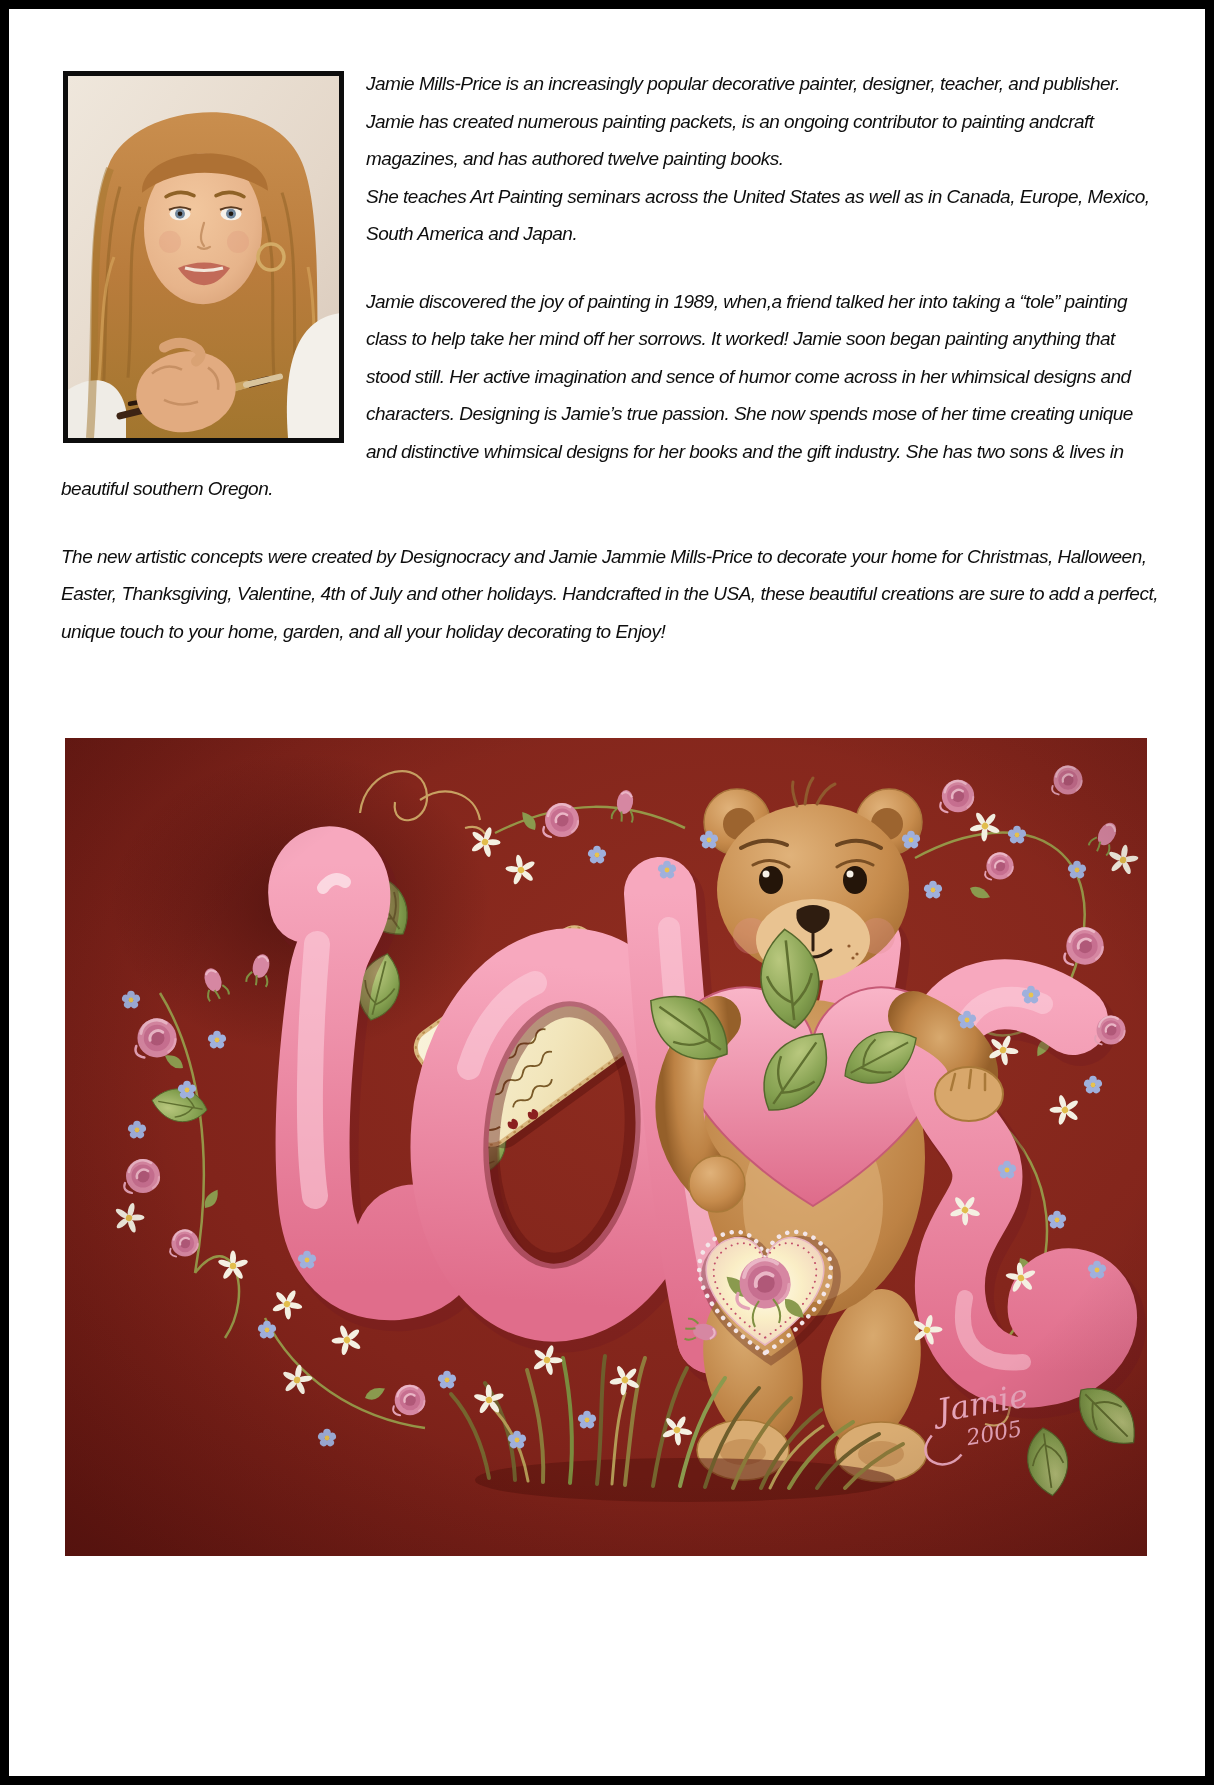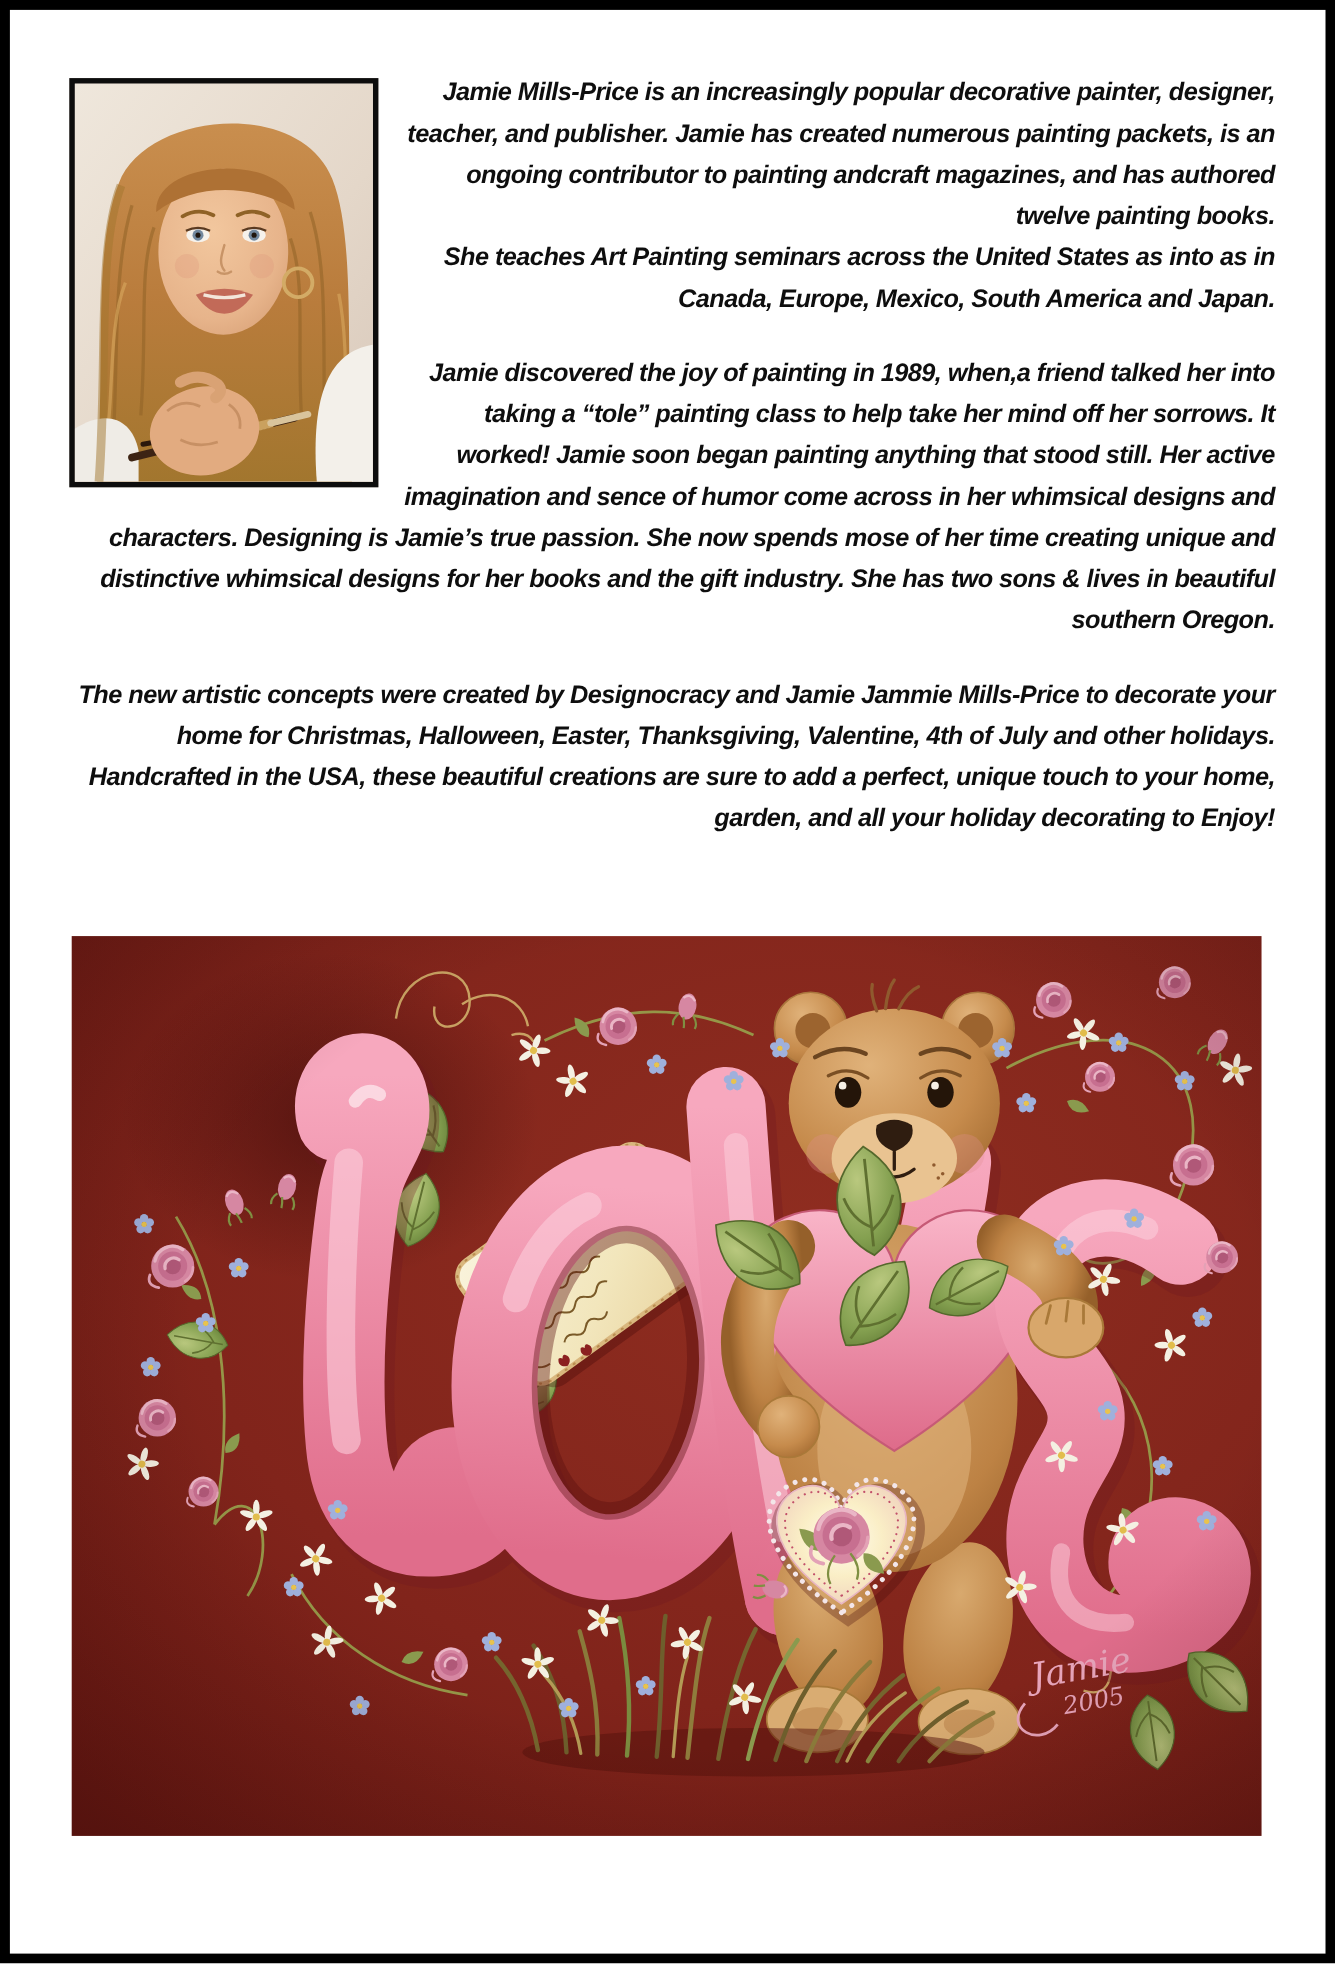--- a/index.html
+++ b/index.html
@@ -3,22 +3,22 @@
 <meta charset="utf-8">
 <style>
   html,body{margin:0;padding:0;background:#ffffff;}
   .page{
     position:relative;width:1214px;height:1785px;box-sizing:border-box;
     background:#ffffff;border:9px solid #000;overflow:hidden;
     font-family:"Liberation Sans",sans-serif;
   }
   .content{padding:56px 46px 0 52px;}
   .bio{
-    font-weight:bold;font-style:italic;font-size:23px;line-height:37.5px;
-    letter-spacing:-0.5px;color:#0e0e0e;text-align:right;
+    font-weight:normal;font-style:italic;font-size:19px;line-height:37.5px;
+    letter-spacing:-0.5px;color:#0e0e0e;
   }
   .photo{
     float:left;width:281px;height:372px;margin:6px 22px 8px 2px;
     border:5px solid #0d0d0d;box-sizing:border-box;background:#e9ddd2;
   }
   figure{margin:0;}
   .photo svg{display:block;width:100%;height:100%;}
   .para{margin:0 0 30px 0;}
   .pline{display:block;}
   .painting{margin:88px 0 0 4px;width:1082px;height:818px;}
@@ -87,21 +87,21 @@
             <ellipse cx="118" cy="314" rx="50" ry="40" fill="#e2ab80" transform="rotate(-10 118 314)"></ellipse>
             <path d="M 84,296 q 14,-12 30,-4 M 96,322 q 16,8 34,2 M 140,290 q 12,8 10,22" stroke="#c08a5c" stroke-width="2.5" fill="none" opacity="0.8"></path>
             <path d="M 96,270 q 18,-10 34,2 q 6,6 -2,12" stroke="#d9a274" stroke-width="10" fill="none" stroke-linecap="round"></path>
           </g>
           <path d="M 22,360 C 30,250 20,150 42,92" stroke="#a2762e" stroke-width="8" fill="none" opacity="0.5"></path>
         </svg>
       </figure>
 
       <p class="para">
         <span class="pline">Jamie Mills-Price is an increasingly popular decorative painter, designer, teacher, and publisher. Jamie has created numerous painting packets, is an ongoing contributor to painting andcraft magazines, and has authored twelve painting books.</span>
-        <span class="pline">She teaches Art Painting seminars across the United States as into as in Canada, Europe, Mexico, South America and Japan.</span>
+        <span class="pline">She teaches Art Painting seminars across the United States as well as in Canada, Europe, Mexico, South America and Japan.</span>
       </p>
       <p class="para">Jamie discovered the joy of painting in 1989, when,a friend talked her into taking a “tole” painting class to help take her mind off her sorrows. It worked! Jamie soon began painting anything that stood still. Her active imagination and sence of humor come across in her whimsical designs and characters. Designing is Jamie’s true passion. She now spends mose of her time creating unique and distinctive whimsical designs for her books and the gift industry. She has two sons &amp; lives in beautiful southern Oregon.</p>
       <p class="para">The new artistic concepts were created by Designocracy and Jamie Jammie Mills-Price to decorate your home for Christmas, Halloween, Easter, Thanksgiving, Valentine, 4th of July and other holidays. Handcrafted in the USA, these beautiful creations are sure to add a perfect, unique touch to your home, garden, and all your holiday decorating to Enjoy!</p>
     </div>
 
     <div class="painting">
 
       <svg viewBox="0 0 1082 818">
         <defs>
           <radialGradient id="bgG" cx="0.62" cy="0.34" r="0.95">

